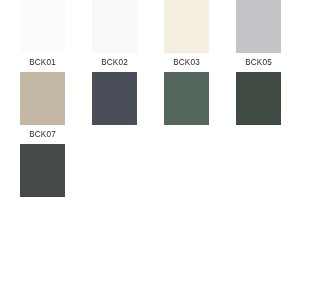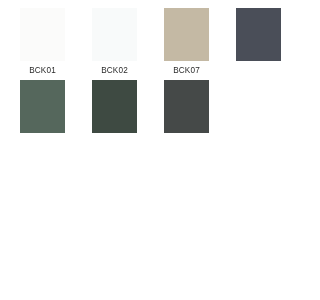--- a/index.html
+++ b/index.html
@@ -10,21 +10,21 @@
   body {
     width: 300px;
     height: 300px;
     overflow: hidden;
     font-family: "Liberation Sans", sans-serif;
   }
   #palette-grid {
     box-sizing: border-box;
     width: 300px;
     height: 296px;
-    padding: 8px 20px;
+    padding: 0 20px;
     display: grid;
     grid-template-columns: repeat(4, 45px);
     grid-template-rows: repeat(4, 72px);
     column-gap: 27px;
     row-gap: 0px;
     align-content: start;
   }
   .swatch-cell {
     display: flex;
     flex-direction: column;
@@ -52,20 +52,28 @@
 <div id="palette-grid">
     <div class="swatch-cell">
       <div class="swatch-chip" style="background: rgb(251, 251, 250);"></div>
       <div class="swatch-label">BCK01</div>
     </div>
     <div class="swatch-cell">
       <div class="swatch-chip" style="background: rgb(248, 250, 250);"></div>
       <div class="swatch-label">BCK02</div>
     </div>
     <div class="swatch-cell">
+      <div class="swatch-chip" style="background: rgb(244, 238, 222);"></div>
+      <div class="swatch-label">BCK03</div>
+    </div>
+    <div class="swatch-cell">
+      <div class="swatch-chip" style="background: rgb(197, 196, 201);"></div>
+      <div class="swatch-label">BCK05</div>
+    </div>
+    <div class="swatch-cell">
       <div class="swatch-chip" style="background: rgb(196, 185, 164);"></div>
       <div class="swatch-label">BCK07</div>
     </div>
     <div class="swatch-cell">
       <div class="swatch-chip" style="background: rgb(74, 78, 88);"></div>
       <div class="swatch-label"></div>
     </div>
     <div class="swatch-cell">
       <div class="swatch-chip" style="background: rgb(85, 103, 92);"></div>
       <div class="swatch-label"></div>

